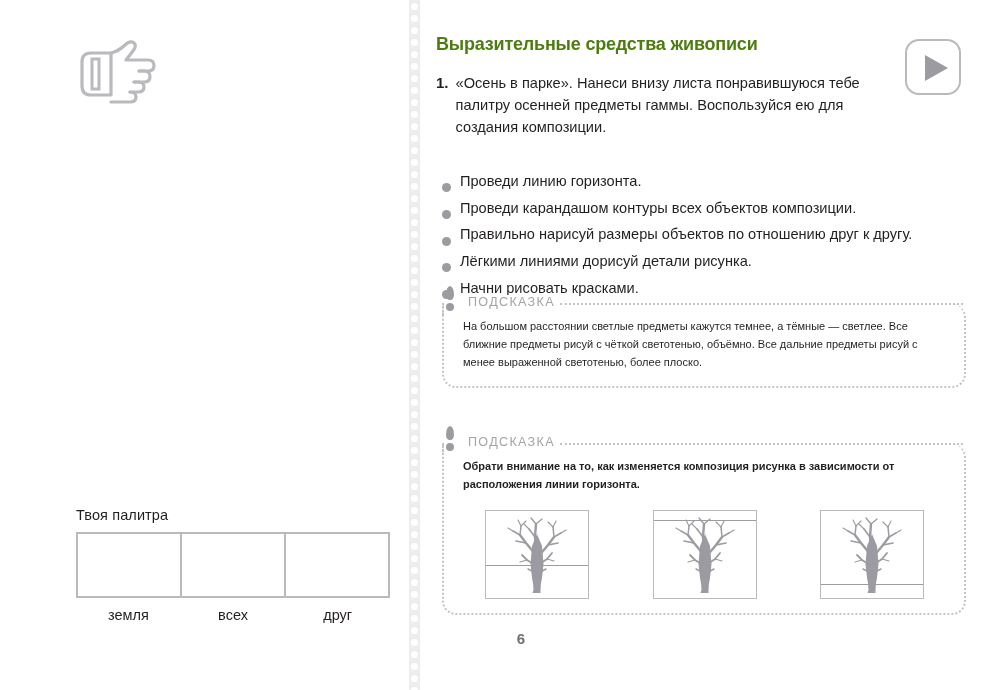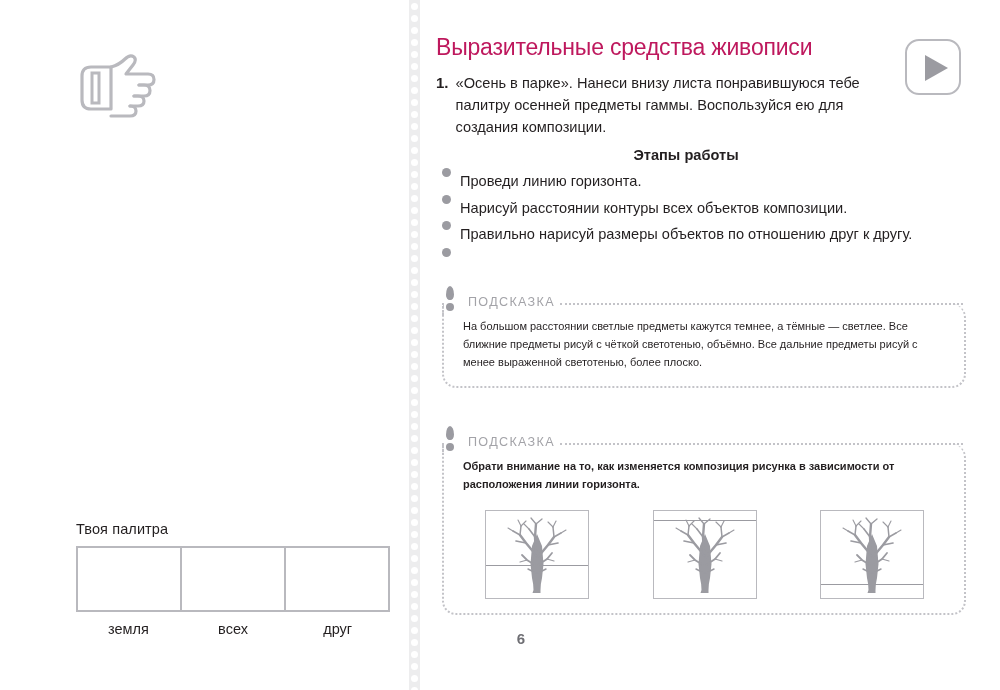--- a/index.html
+++ b/index.html
@@ -12,21 +12,21 @@
     height: 690px;
     position: relative;
     overflow: hidden;
     font-family: "Liberation Sans", "DejaVu Sans", sans-serif;
     color: #231f20;
   }
 
   
   #left-page {
     position: absolute;
-    left: 0; top: 16px;
+    left: 0; top: 2px;
     width: 409px; height: 632px;
   }
 
   #hand-icon {
     position: absolute;
     left: 68px; top: 32px;
     width: 96px; height: 78px;
   }
 
   #palette-block {
@@ -85,23 +85,23 @@
   
   #right-page {
     position: absolute;
     left: 420px; top: 0;
     width: 580px; height: 690px;
   }
 
   #page-title {
     position: absolute;
     left: 16px; top: 34px;
-    font-size: 23px;
-    font-weight: normal;
-    color: #be185d;
+    font-size: 18px;
+    font-weight: bold;
+    color: #4d7c0f;
     letter-spacing: -.2px;
   }
 
   #play-button {
     position: absolute;
     left: 485px; top: 39px;
     width: 56px; height: 56px;
     border: 2.5px solid #b9b9be;
     border-radius: 14px;
     box-sizing: border-box;
@@ -144,21 +144,21 @@
     color: #231f20;
   }
 
   #stages-list {
     position: absolute;
     left: 22px; top: 169px;
     width: 540px;
   }
   .stage-item {
     display: flex;
-    align-items: flex-start;
+    align-items: flex-end;
     margin-bottom: 2.5px;
   }
   .stage-bullet {
     width: 9px; height: 9px;
     border-radius: 50%;
     background: #9b9ba1;
     margin-right: 9px;
     flex: 0 0 auto;
     position: relative;
     top: -1px;
@@ -372,37 +372,41 @@
 
   <div id="play-button">
     <div class="tri"></div>
   </div>
 
   <div id="task-1">
     <div id="task-1-number">1.</div>
     <div id="task-1-text">«Осень в парке». Нанеси внизу листа понравившуюся тебе палитру осенней предметы гаммы. Воспользуйся ею для создания композиции.</div>
   </div>
 
-  <div id="stages-heading">Этапы работы</div>
 
   <div id="stages-list">
     <div class="stage-item">
       <span class="stage-bullet"></span>
       <span class="stage-text">Проведи линию горизонта.</span>
     </div>
     <div class="stage-item">
       <span class="stage-bullet"></span>
-      <span class="stage-text">Нарисуй расстоянии контуры всех объектов композиции.</span>
+      <span class="stage-text">Проведи карандашом контуры всех объектов композиции.</span>
     </div>
     <div class="stage-item">
       <span class="stage-bullet"></span>
       <span class="stage-text">Правильно нарисуй размеры объектов по отношению друг к другу.</span>
     </div>
     <div class="stage-item">
       <span class="stage-bullet"></span>
+      <span class="stage-text">Лёгкими линиями дорисуй детали рисунка.</span>
+    </div>
+    <div class="stage-item">
+      <span class="stage-bullet"></span>
+      <span class="stage-text">Начни рисовать красками.</span>
     </div>
   </div>
 
   <div id="hint-1" class="hint-block">
     <div class="hint-icon">
       <div class="excl-body"></div>
       <div class="excl-dot"></div>
     </div>
     <div class="hint-label">ПОДСКАЗКА</div>
     <div class="hint-dash-top"></div>

